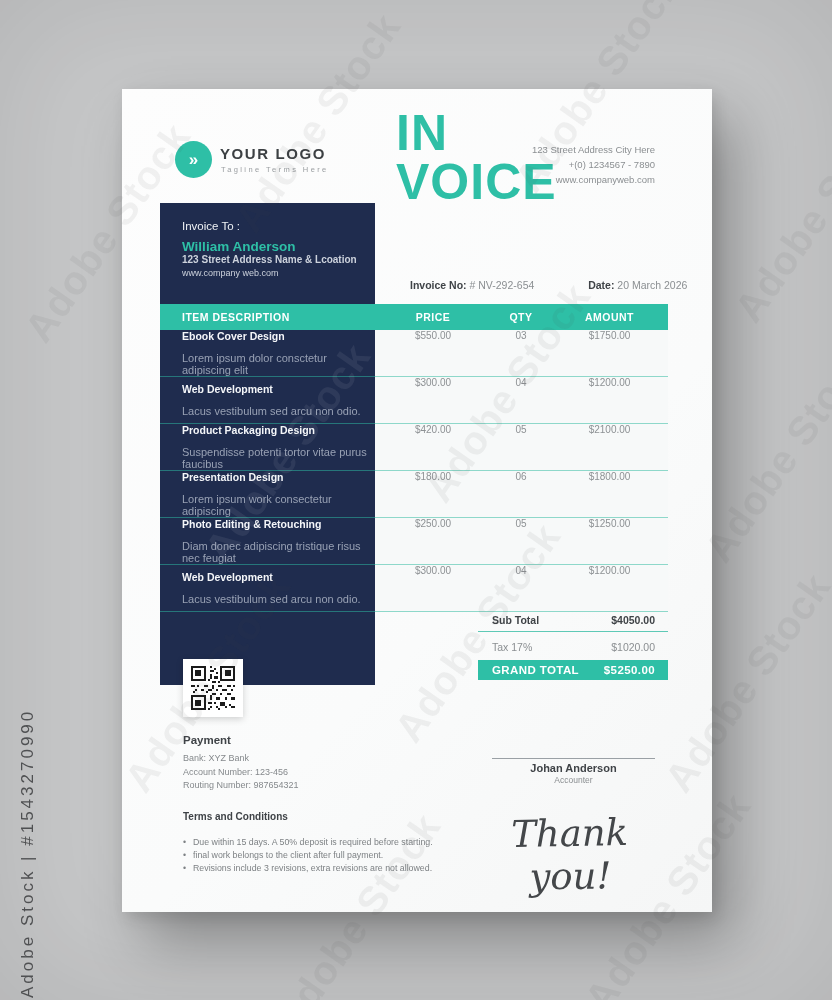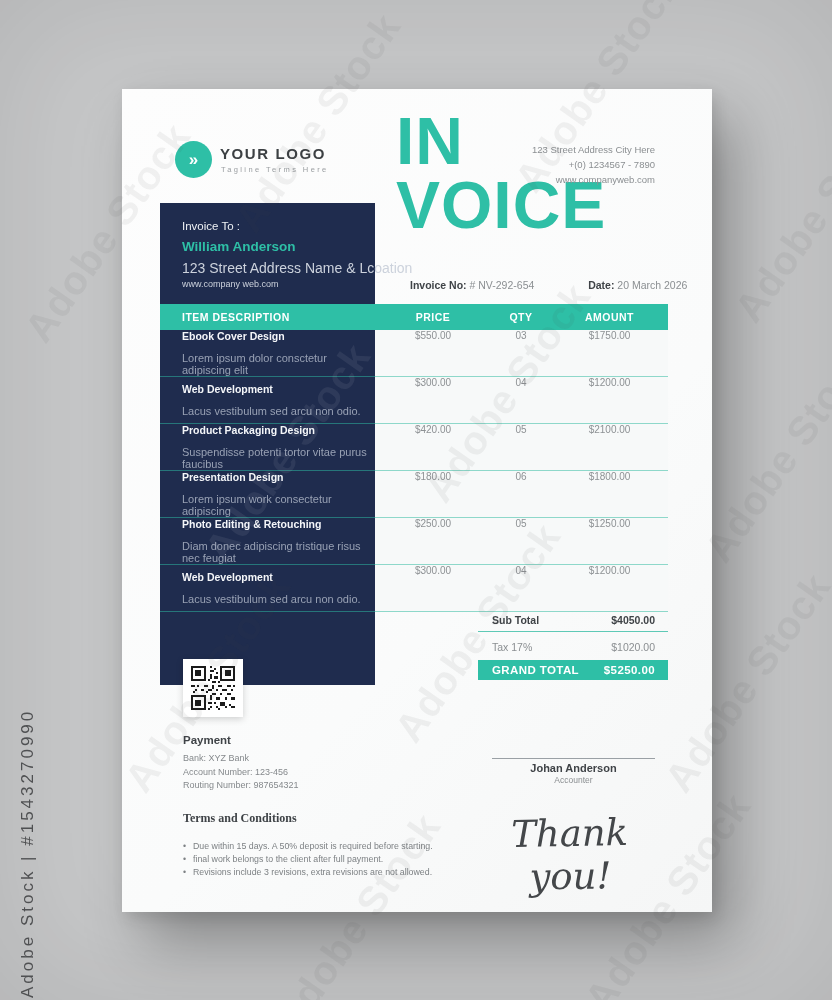--- a/index.html
+++ b/index.html
@@ -31,29 +31,29 @@
   }
   
   .logo-mark{
     position:absolute;left:53px;top:52px;width:37px;height:37px;border-radius:50%;
     background:#2ebfa6;color:#fff;display:flex;align-items:center;justify-content:center;
     font-size:17px;font-weight:700;
   }
   .logo-name{position:absolute;left:98px;top:56px;font-size:15px;font-weight:700;color:#3c4043;letter-spacing:1.6px;}
   .logo-tagline{position:absolute;left:99px;top:76px;font-size:7.5px;color:#9a9ea1;letter-spacing:2.4px;}
   
-  .big-title{position:absolute;left:274px;top:20px;font-size:66px;font-weight:800;line-height:.97;color:#2ebfa6;letter-spacing:1px;}
+  .big-title{position:absolute;left:274px;top:20px;font-size:50px;font-weight:800;line-height:.97;color:#2ebfa6;letter-spacing:1px;}
   
   .company{position:absolute;right:57px;top:53px;text-align:right;font-size:9.5px;line-height:15px;color:#8b8f92;margin-left:24px;}
   
   .navy-panel{position:absolute;left:38px;top:114px;width:215px;height:482px;background:#1f2c4e;}
   .billto{position:absolute;left:60px;top:131px;color:#fff;z-index:3;}
   .billto .bt-label{font-size:11.5px;color:#eef1f4;}
   .billto .bt-name{font-size:13.5px;font-weight:700;color:#2ebfa6;margin-top:7px;}
-  .billto .bt-line{font-size:14px;color:#ccd2dc;margin-top:6px;}
+  .billto .bt-line{font-size:10px;color:#ccd2dc;font-weight:bold;}
   .billto .bt-line2{font-size:9px;color:#ccd2dc;margin-top:3px;}
   
   .meta{position:absolute;left:288px;top:190px;font-size:10.5px;color:#8b8f92;z-index:3;}
   .meta b{color:#3f4347;font-weight:700;}
   .meta .gap{display:inline-block;width:48px;}
   
   .thead{
     position:absolute;left:38px;top:215px;width:508px;height:26px;background:#2ebfa6;
     display:flex;align-items:center;color:#fff;font-size:10.5px;font-weight:700;
     letter-spacing:.5px;z-index:4;
@@ -92,21 +92,21 @@
   .payment{position:absolute;left:61px;top:645px;z-index:4;}
   .payment .p-head{font-size:11.5px;font-weight:700;color:#3f4347;}
   .payment .p-line{font-size:9px;color:#85898c;line-height:13.5px;margin-top:0;}
   .payment .p-lines{margin-top:6px;}
   
   .signature{position:absolute;left:370px;top:669px;width:163px;text-align:center;border-top:1px solid #9aa0a5;padding-top:3px;z-index:4;}
   .signature .s-name{font-size:11px;font-weight:700;color:#3f4347;}
   .signature .s-role{font-size:8.5px;color:#8b8f92;margin-top:1px;}
   
   .terms{position:absolute;left:61px;top:722px;width:290px;z-index:4;}
-  .terms .tc-head{font-size:12px;font-weight:700;color:#3f4347;font-family:Liberation Serif, serif;}
+  .terms .tc-head{font-size:10px;font-weight:700;color:#3f4347;}
   .terms ul{margin:14px 0 0 0;padding:0;list-style:none;}
   .terms li{font-size:8.8px;color:#7d8184;line-height:13px;padding-left:10px;position:relative;}
   .terms li::before{content:"•";position:absolute;left:0;top:0;color:#7d8184;}
   
   .thanks{
     position:absolute;left:348px;top:723px;width:200px;text-align:center;z-index:4;
     font-family:"DejaVu Serif", serif;font-style:italic;font-size:37px;color:#44474a;
     transform:rotate(-1deg);
   }
 </style>

